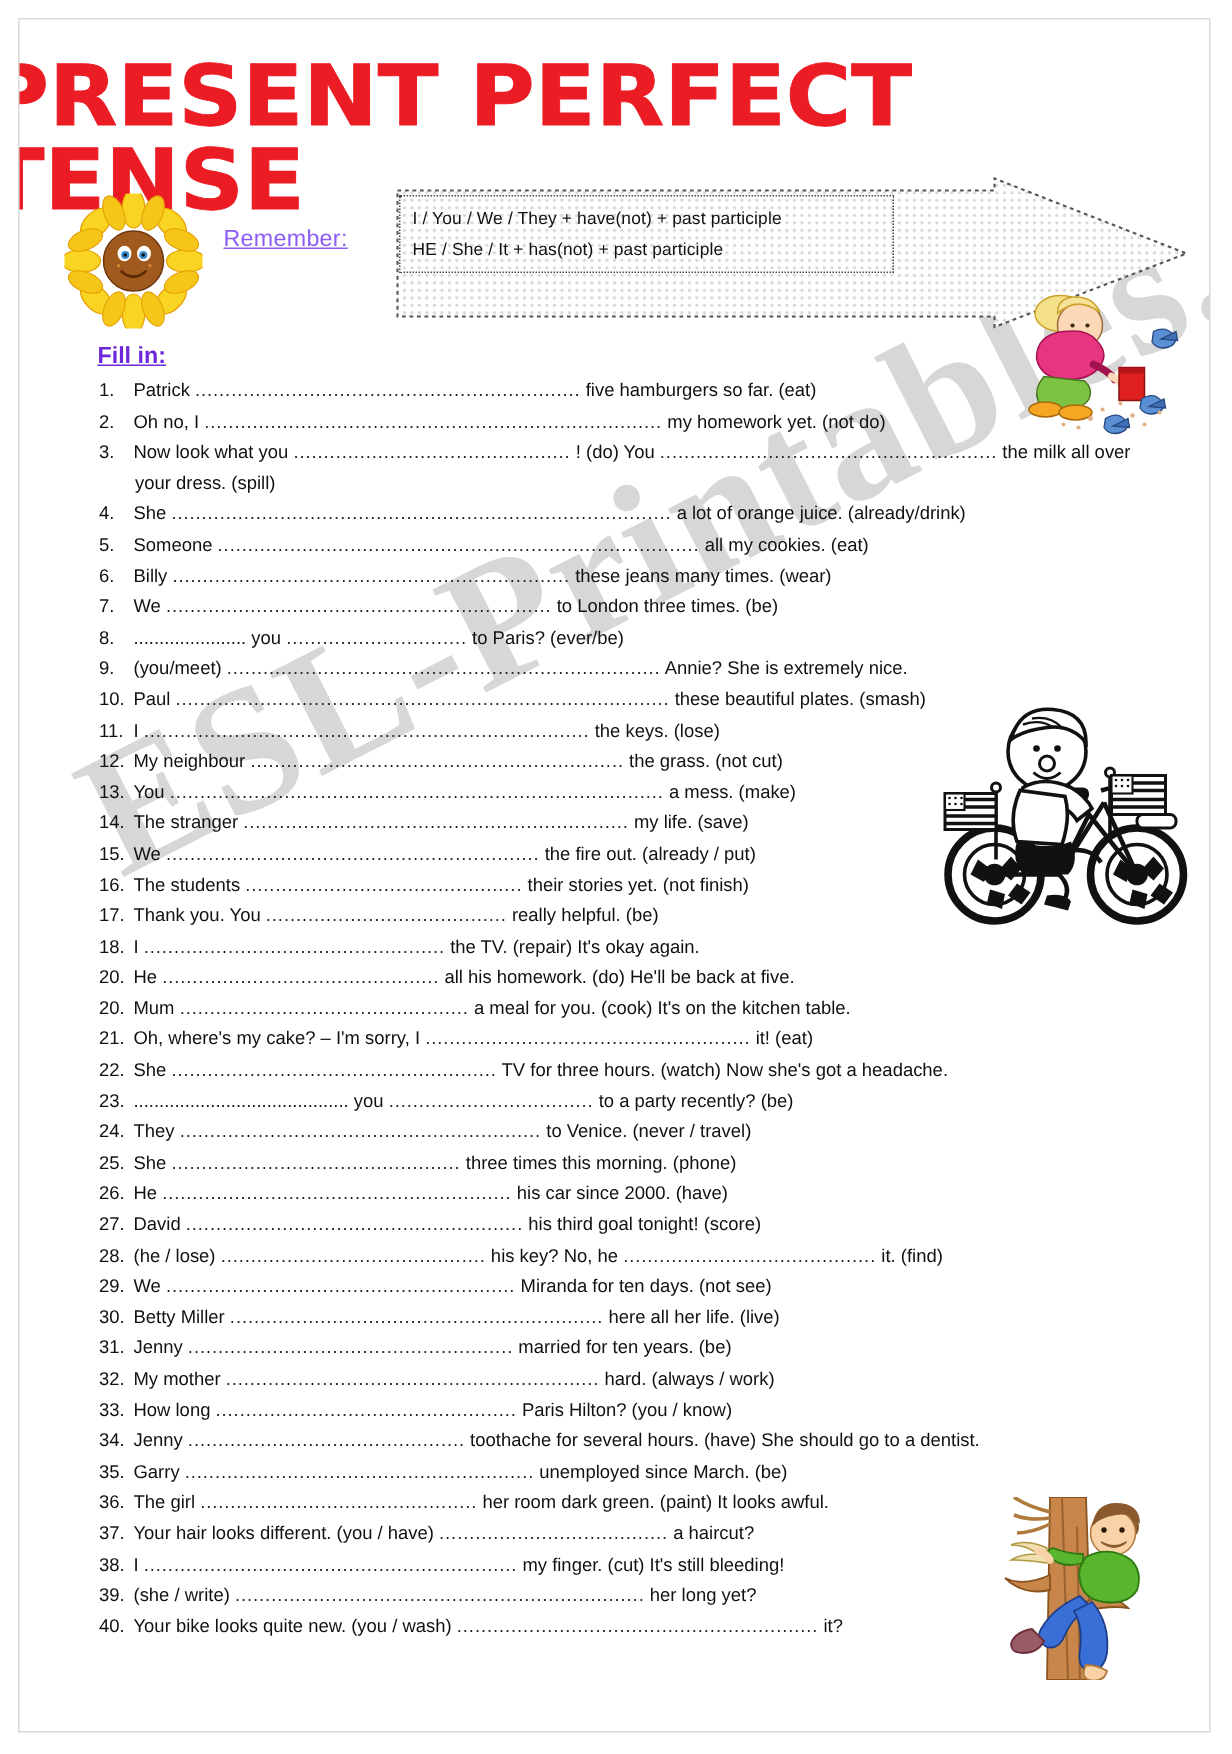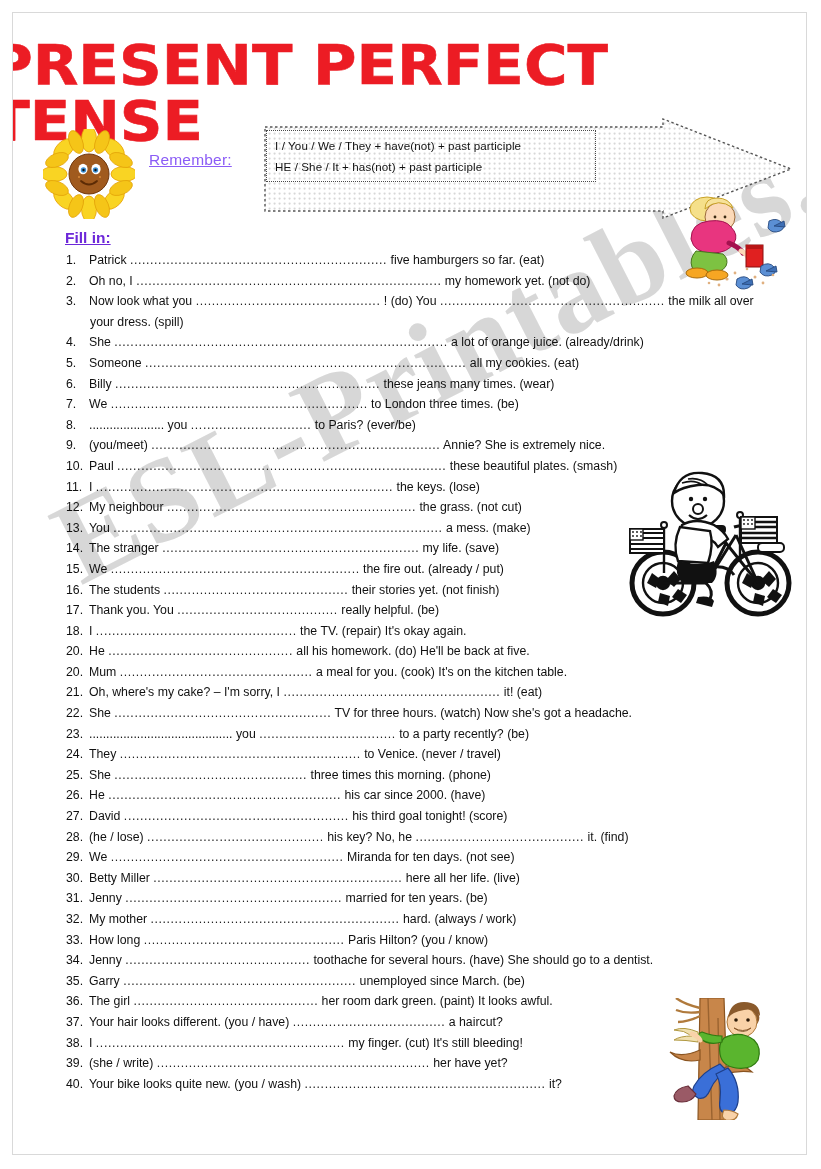--- a/index.html
+++ b/index.html
@@ -413,21 +413,21 @@
         <div class="ex-row">
           <span class="ex-num">37.</span>
           <span class="ex-body"><span>Your hair looks different. (you / have) </span><span class="blank">......................................</span><span> a haircut?</span></span>
         </div>
         <div class="ex-row">
           <span class="ex-num">38.</span>
           <span class="ex-body"><span>I </span><span class="blank">..............................................................</span><span> my finger. (cut) It's still bleeding!</span></span>
         </div>
         <div class="ex-row">
           <span class="ex-num">39.</span>
-          <span class="ex-body"><span>(she / write) </span><span class="blank">....................................................................</span><span> her have yet?</span></span>
+          <span class="ex-body"><span>(she / write) </span><span class="blank">....................................................................</span><span> her long yet?</span></span>
         </div>
         <div class="ex-row">
           <span class="ex-num">40.</span>
           <span class="ex-body"><span>Your bike looks quite new. (you / wash) </span><span class="blank">............................................................</span><span> it?</span></span>
         </div>
       </div>
 
     <svg class="clip" id="clip-girl" viewBox="0 0 130 96">
       <ellipse cx="44" cy="14" rx="17" ry="12" fill="#f5e08a" stroke="#c9a227" stroke-width="1"></ellipse>
       <circle cx="57" cy="22" r="15" fill="#fbd9b8" stroke="#9c6b3a" stroke-width="1"></circle>

